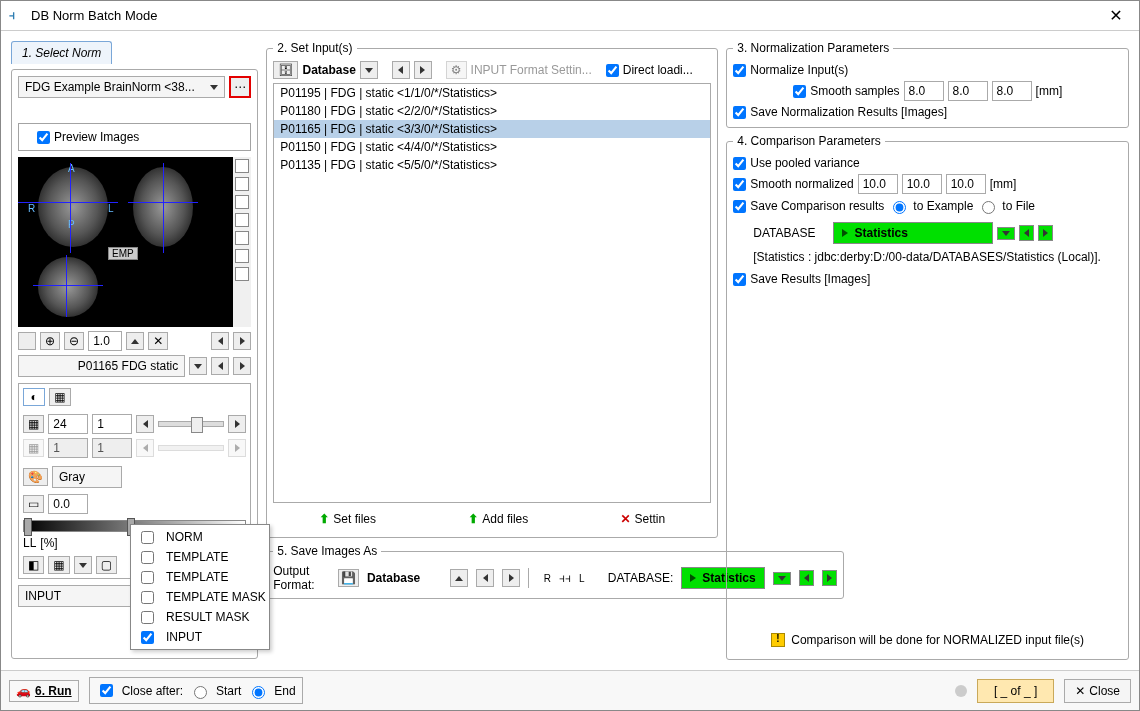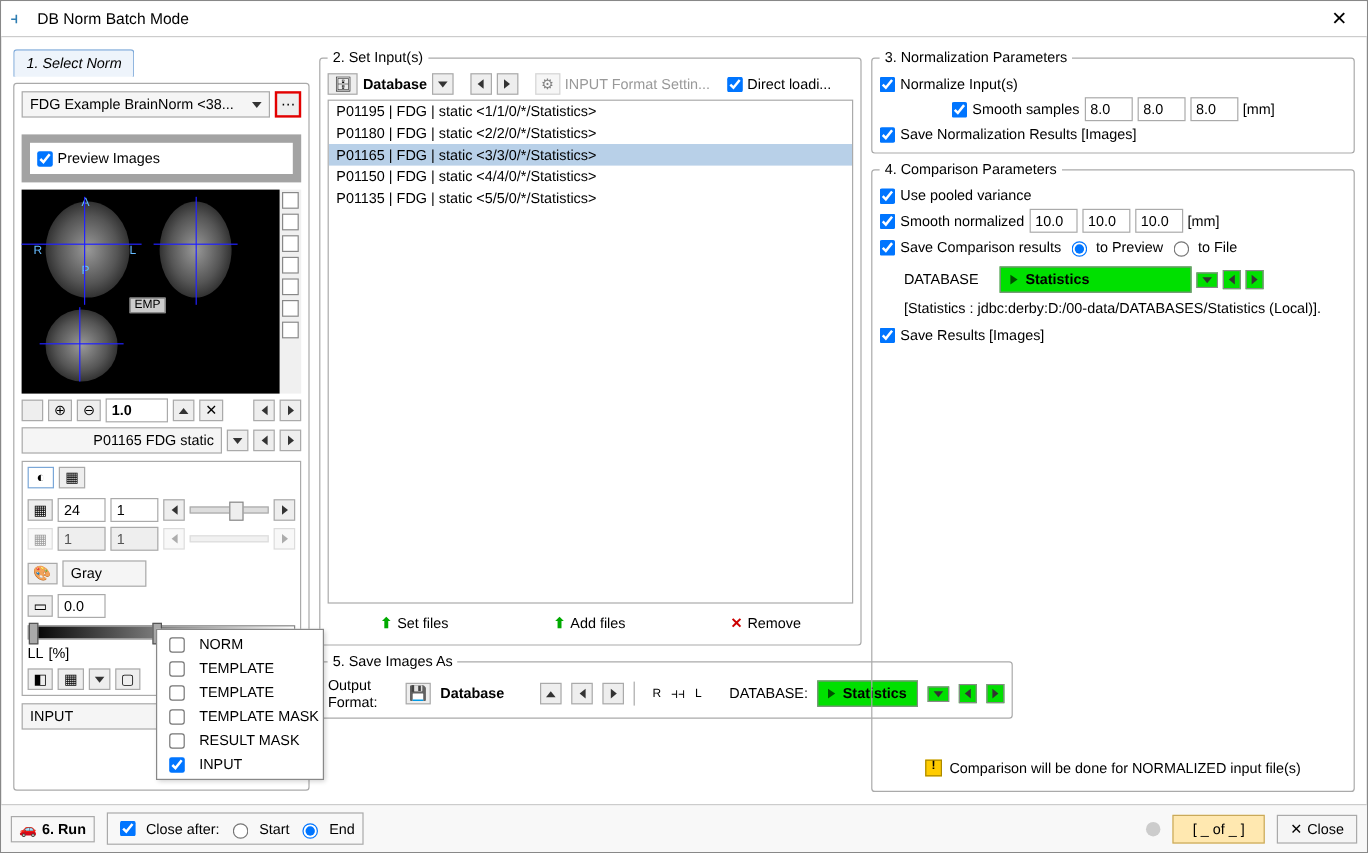--- a/index.html
+++ b/index.html
@@ -76,21 +76,21 @@
         <div style="display:flex; gap:4px; align-items:center;">
           <div class="dropdown" style="flex:1;">
             <span>FDG Example BrainNorm &lt;38...</span>
             <span class="tri-down"></span>
           </div>
           <div class="btn-small redbox" style="width:22px;height:22px;">
             <span>⋯</span>
           </div>
         </div>
 
-        <div style="border:7px solid #a3a3a3; margin-top:14px; padding:4px 6px;">
+        <div style="border:1px solid #a3a3a3; margin-top:25px; padding:4px 18px;">
           <label class="checkbox-row">
             <input type="checkbox" checked="" style="">
             <span>Preview Images</span>
           </label>
         </div>
 
         <div style="display:flex; margin-top:6px;">
           <div class="preview" style="flex:1;">
             <div class="preview-img">
               <div class="brain" style="left:20px; top:10px; width:70px; height:80px;"></div>
@@ -117,21 +117,21 @@
             <div></div>
             <div></div>
             <div></div>
           </div>
         </div>
 
         <div class="btn-bar" style="margin-top:4px;">
           <div class="btn-small"></div>
           <div class="btn-small">⊕</div>
           <div class="btn-small">⊖</div>
-          <input class="input-num" style="width: 52px; font-weight: bold;" value="1.0">
+          <input class="input-num" style="width: 34px;" value="1.0">
           <span class="btn-small">
               <span class="tri-up"></span>
             </span>
           <span class="btn-small">✕</span>
           <span style="flex:1"></span>
           <span class="btn-small">
               <span class="tri-left"></span>
             </span>
           <span class="btn-small">
               <span class="tri-right"></span>
@@ -289,21 +289,21 @@
           <div class="action-btn">
               <span class="arrow-up-g">⬆</span>
               <span>Set files</span>
             </div>
           <div class="action-btn">
               <span class="arrow-up-g">⬆</span>
               <span>Add files</span>
             </div>
           <div class="action-btn">
               <span class="arrow-red">✕</span>
-              <span>Remove</span>
+              <span>Settin</span>
             </div>
         </div>
       </fieldset>
 
       <fieldset>
         <legend>5. Save Images As</legend>
         <div class="btn-bar" style="gap:8px;">
           <span>Output Format:</span>
           <div class="btn-small">💾</div>
           <span style="font-weight:bold;">Database</span>
@@ -373,21 +373,21 @@
           <input class="input-num" value="10.0" style="">
           <input class="input-num" value="10.0" style="">
           <input class="input-num" value="10.0" style="">
           <span>[mm]</span>
         </div>
         <div class="checkbox-row">
           <input type="checkbox" checked="" style="">
           <span>Save Comparison results</span>
           <span class="radio-set">
             <input type="radio" name="st" checked="" style="">
-              <span>to Preview</span>
+              <span>to Example</span>
             <input type="radio" name="st" style="">
               <span>to File</span>
           </span>
         </div>
         <div class="btn-bar" style="padding-left:20px; margin-top:6px;">
           <span>DATABASE</span>
           <span style="width:10px;"></span>
           <div class="green-btn" style="width:160px;">
               <span class="tri"></span>
               <span style="font-weight:bold;">Statistics</span>
@@ -412,21 +412,21 @@
           <span class="warn-ico"></span>
           <span>Comparison will be done for NORMALIZED input file(s)</span>
         </div>
       </fieldset>
     </div>
   </div>
 
   <div class="footer">
     <div style="border:1px solid #aaa; padding:3px 6px; display:flex; align-items:center; gap:4px;">
       <span>🚗</span>
-      <span style="font-weight:bold;">6. Run</span>
+      <span style="font-weight:bold;text-decoration:underline;">6. Run</span>
     </div>
     <div style="border:1px solid #aaa; padding:3px 6px; display:flex; align-items:center; gap:6px;">
       <input type="checkbox" checked="" style="">
       <span>Close after:</span>
       <input type="radio" name="ca" style="">
         <span>Start</span>
       <input type="radio" name="ca" checked="" style="">
         <span>End</span>
     </div>
     <div style="flex:1;"></div>

